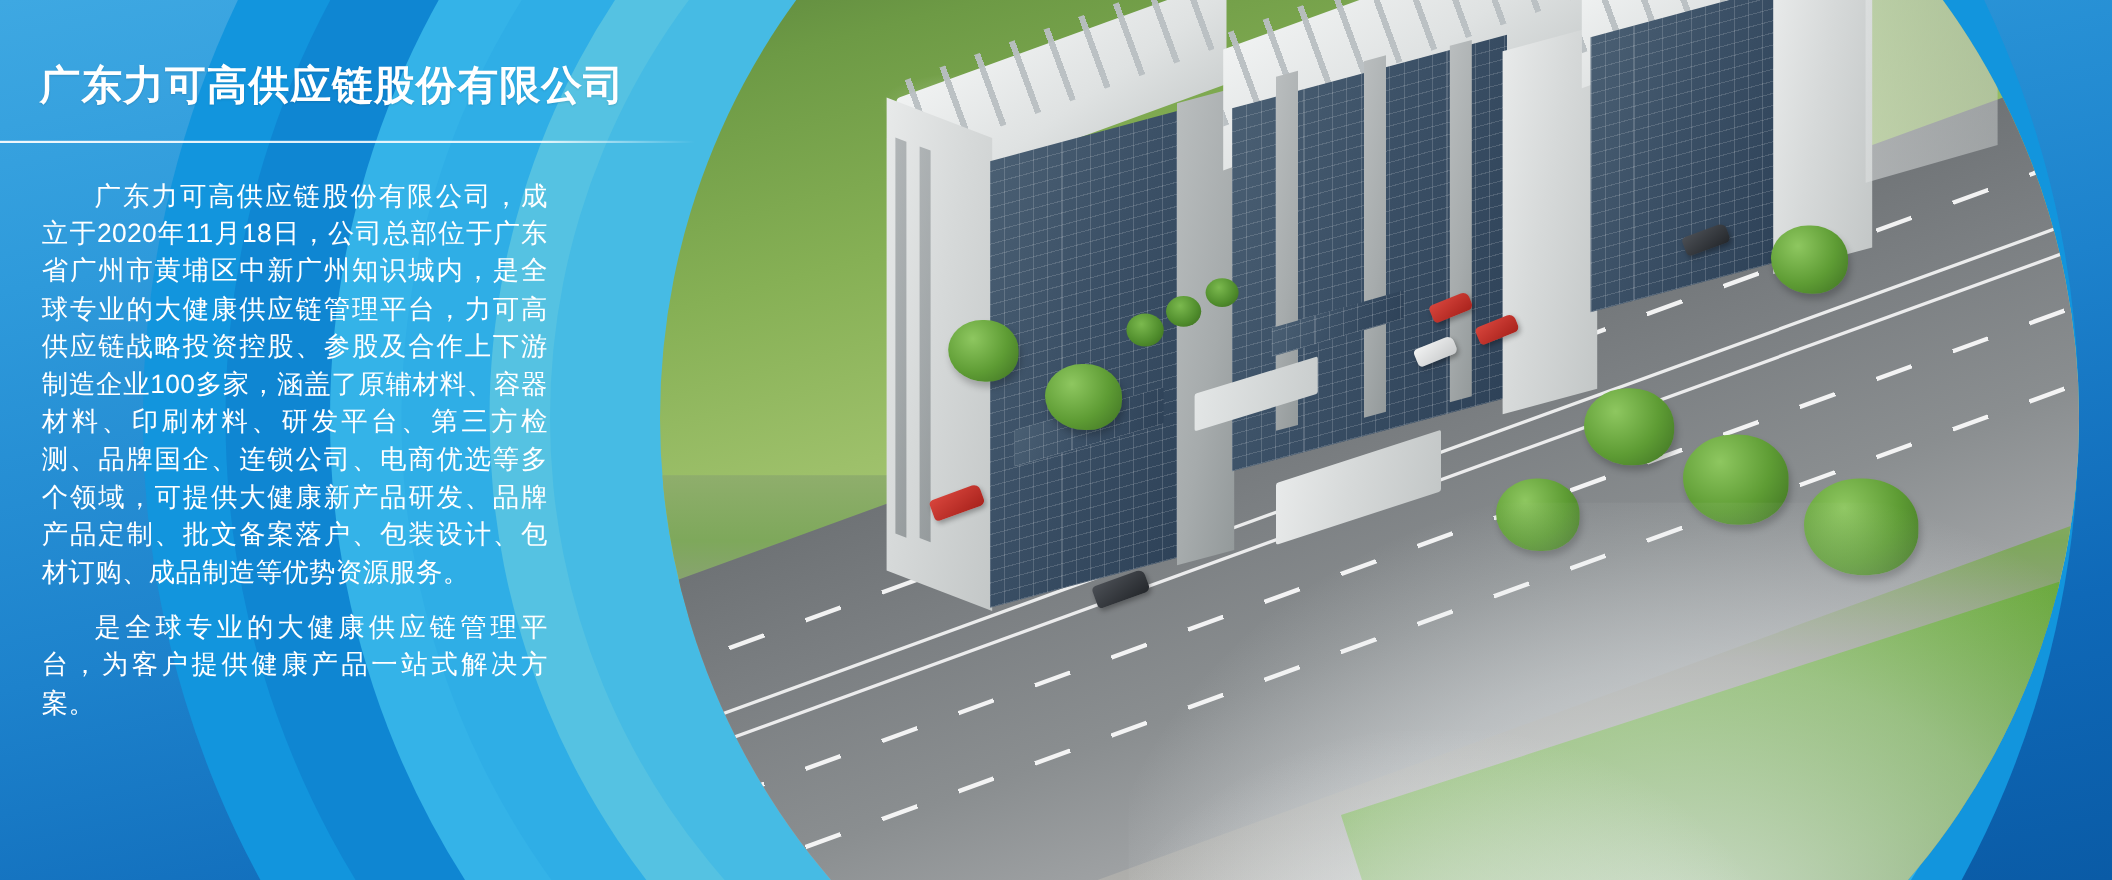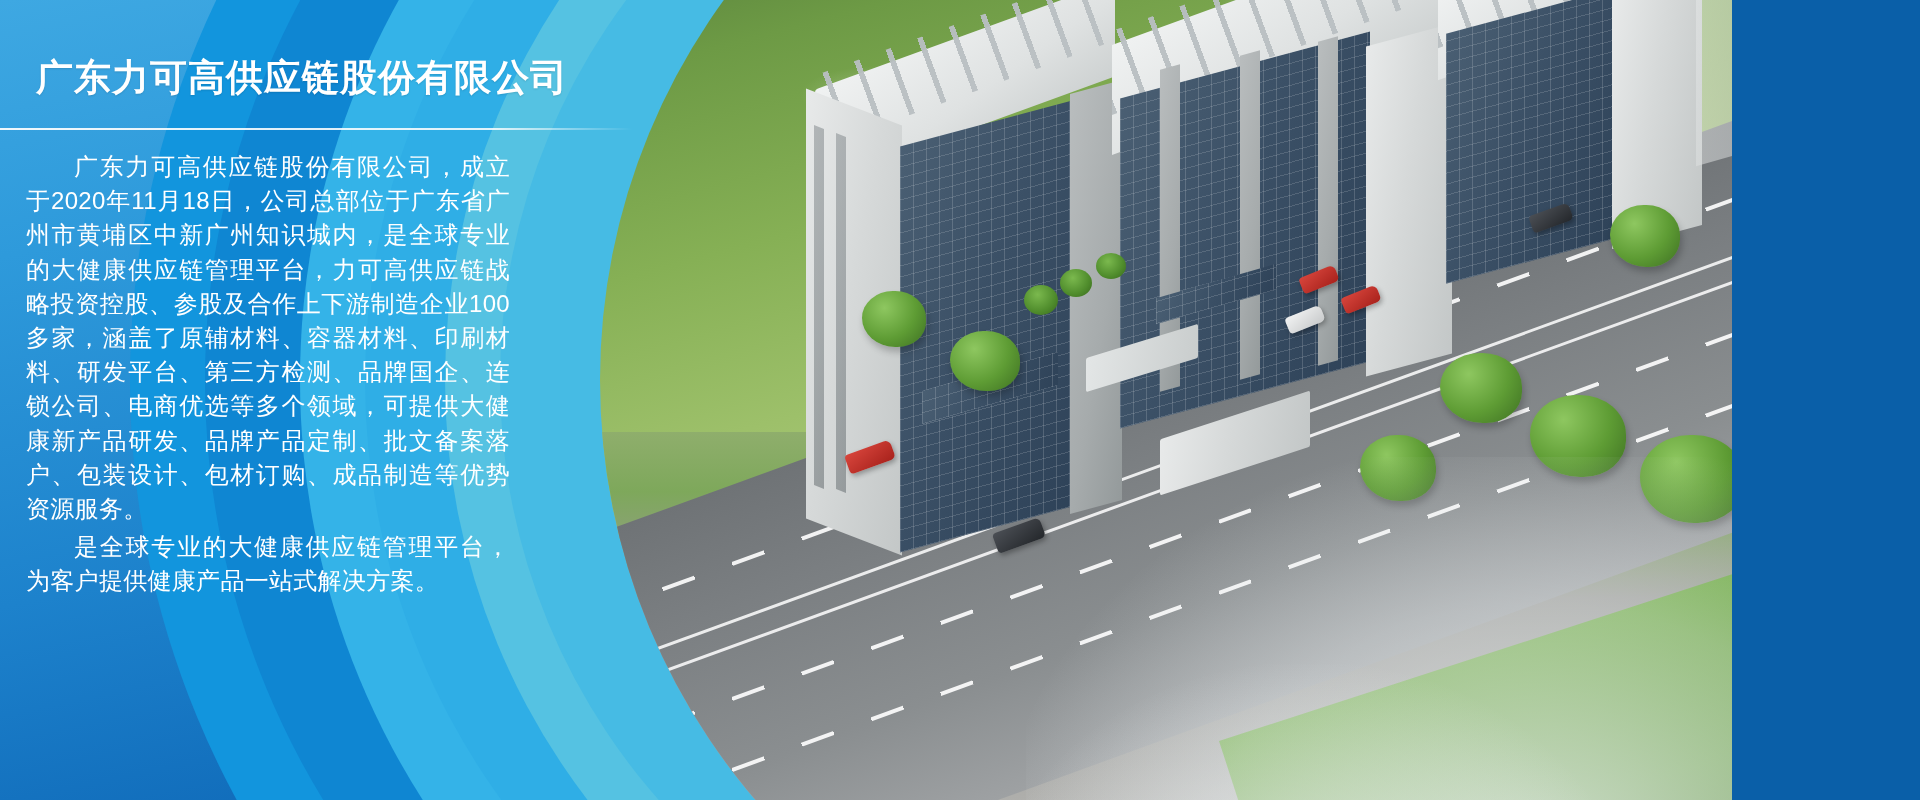--- a/index.html
+++ b/index.html
@@ -1,21 +1,21 @@
 <!DOCTYPE html>
 <html><head>
 <meta charset="utf-8">
 <style>
   html,body{margin:0;padding:0;}
   body{
     width:1920px;height:800px;overflow:hidden;
     font-family:"Liberation Sans","DejaVu Sans",sans-serif;
     background:#0a5fa8;
   }
-  .stage{position:relative;width:1732px;height:800px;overflow:hidden;}
+  .stage{position:relative;width:1920px;height:800px;overflow:hidden;}
 
   
   .bg-gradient{
     position:absolute;inset:0;
     background:linear-gradient(168deg,#3ea8e2 0%,#2e9adb 22%,#1d82cc 52%,#0f69b8 78%,#0a5ba6 100%);
   }
 
   
   .arc{position:absolute;border-radius:50%;}
   .arc-a{ 
@@ -183,21 +183,21 @@
     background:linear-gradient(90deg,rgba(255,255,255,.92) 0%,rgba(255,255,255,.85) 78%,rgba(255,255,255,0) 100%);
   }
   .body{
     position:absolute;left:22px;top:146px;width:492px;
     font-size:24px;line-height:34.2px;
     letter-spacing:.3px;
     color:#ffffff;
     text-align:justify;
     text-justify:inter-character;
   }
-  .body p{margin:4px;text-indent:2em;}
+  .body p{margin:16px;text-indent:2em;}
   .body p + p{margin-top:0;}
 </style>
 </head>
 <body>
 
 <div class="stage">
 
   <div class="bg-gradient"></div>
 
   <div class="arc arc-a"></div>

